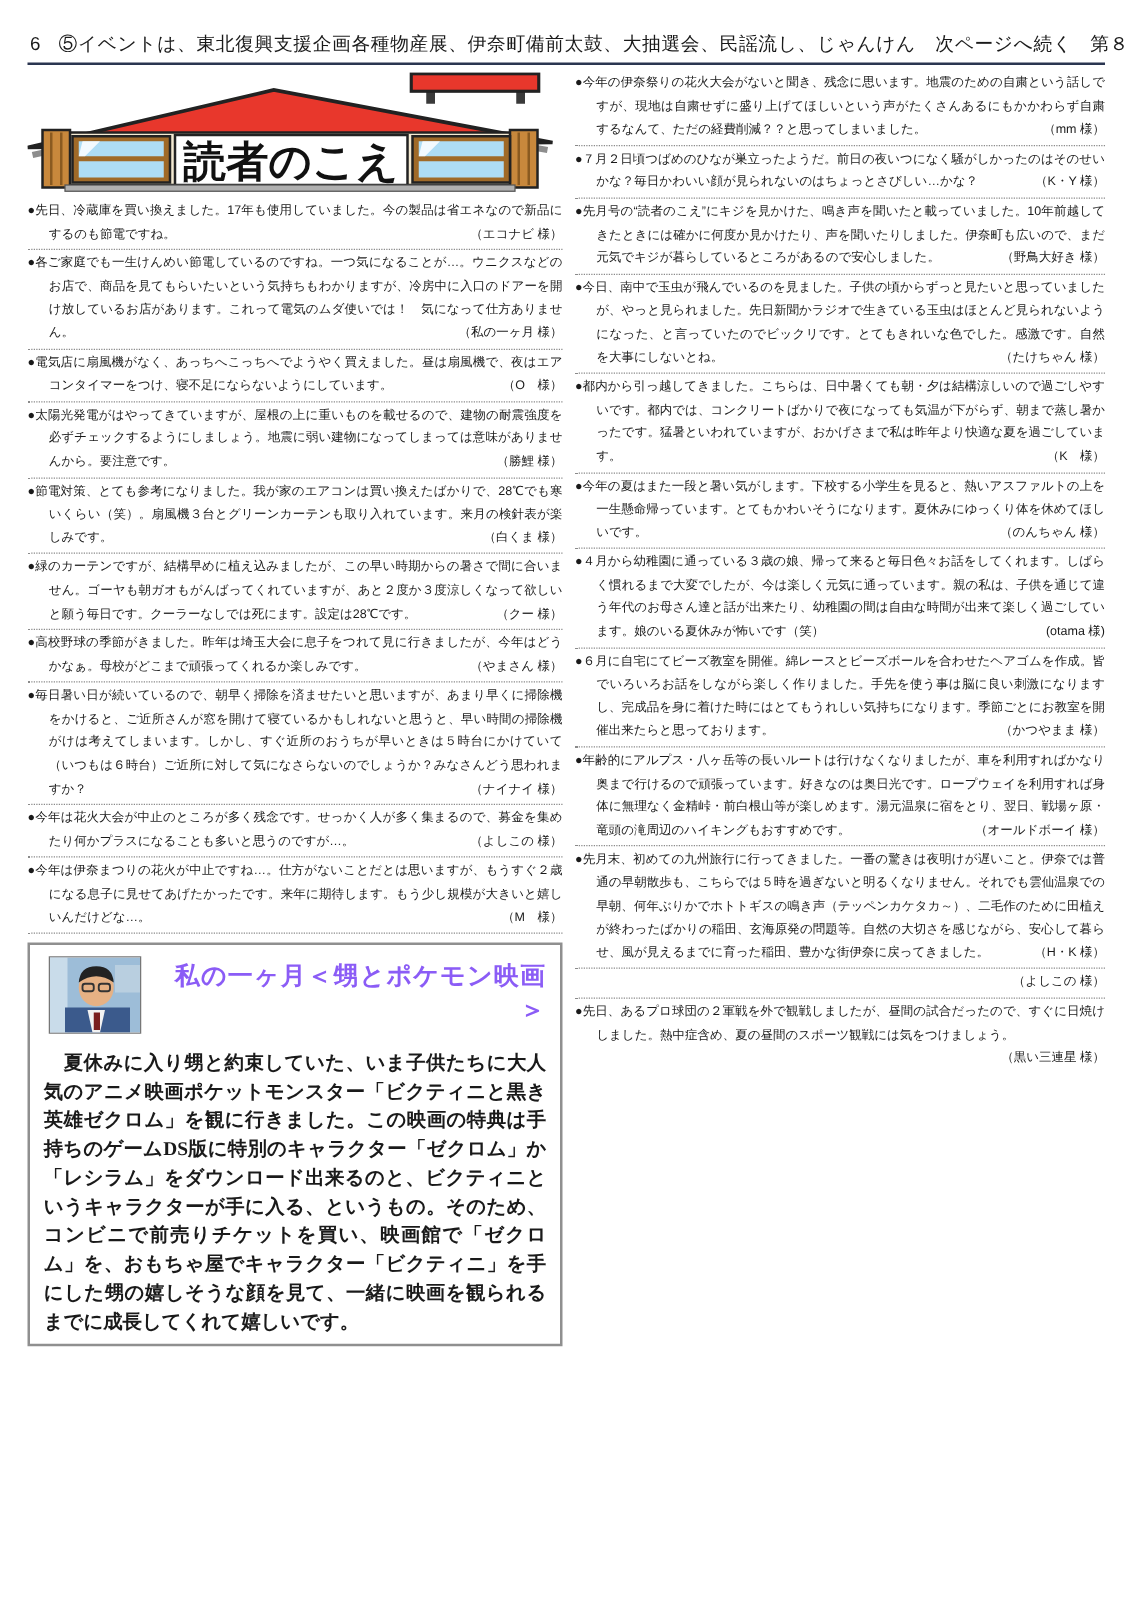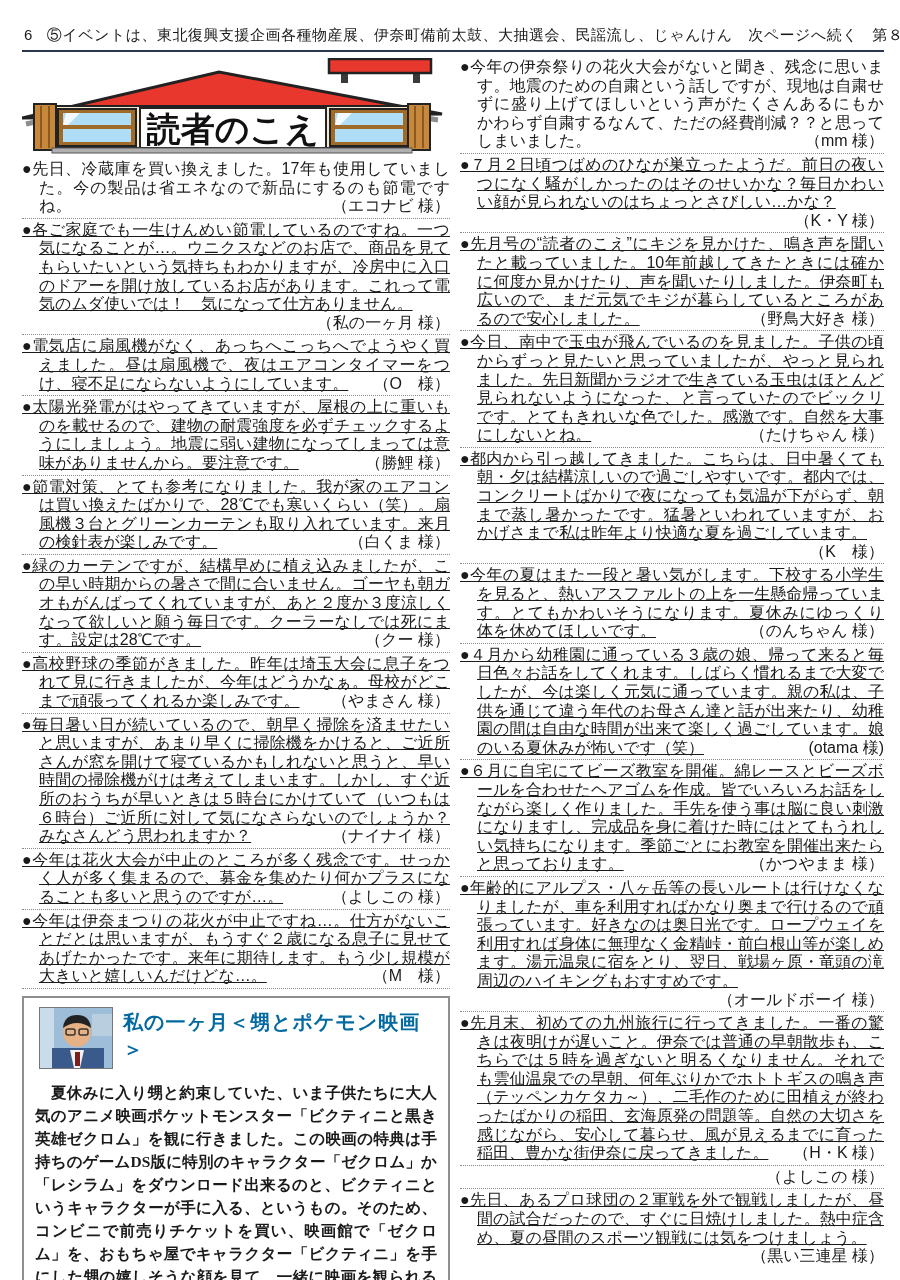--- a/index.html
+++ b/index.html
@@ -10,30 +10,30 @@
   .header .pgnum{margin-right:14px;}
   .header .issue{margin-left:14px;}
 
   .columns{display:flex;gap:10px;margin-top:4px;}
   .col{box-sizing:border-box;}
   .col.left{width:428px;}
   .col.right{width:424px;}
 
   .banner{display:block;margin:2px 0 4px 0;}
 
-  .entry{font-size:16px;line-height:18.6px;padding:2px 0 2px 17px;text-indent:-17px;text-align:justify;overflow:hidden;}
-  .entry + .entry{border-top:1px dotted #8a8a8a;text-decoration:underline;}
+  .entry{font-size:10px;line-height:18.6px;padding:2px 0 2px 17px;text-indent:-17px;text-align:justify;overflow:hidden;}
+  .entry + .entry{border-top:1px dotted #8a8a8a;}
   .col.left .entries .entry:last-child{border-bottom:1px dotted #8a8a8a;}
   .eauthor{float:right;text-indent:0;white-space:nowrap;}
 
   .box{box-sizing:border-box;border:2px solid #8f8f8f;margin-top:7px;padding:9px 11px 6px 11px;}
   .box-head{display:flex;align-items:flex-start;}
   .photo{width:72px;height:60px;flex:0 0 auto;margin:0 10px 0 4px;border:1px solid #777;}
   .box-titles{flex:1;}
-  .box-title{color:#0369a1;font-size:20px;font-weight:bold;text-align:left;letter-spacing:1px;padding-top:2px;}
+  .box-title{color:#8b5cf6;font-size:20px;font-weight:bold;text-align:right;letter-spacing:1px;padding-top:2px;}
   .box-author{font-size:17px;font-weight:bold;letter-spacing:5px;text-align:right;padding-right:28px;margin-top:4px;}
   .box-body{font-family:"Liberation Serif",serif;font-weight:bold;font-size:15.5px;line-height:23px;margin-top:12px;text-align:justify;}
 </style>
 </head>
 <body>
 
 <div class="page">
 
   <div class="header">
     <span class="pgnum">6</span><span>⑤イベントは、東北復興支援企画各種物産展、伊奈町備前太鼓、大抽選会、民謡流し、じゃんけん　次ページへ続く</span><span class="issue">第８７号</span>

